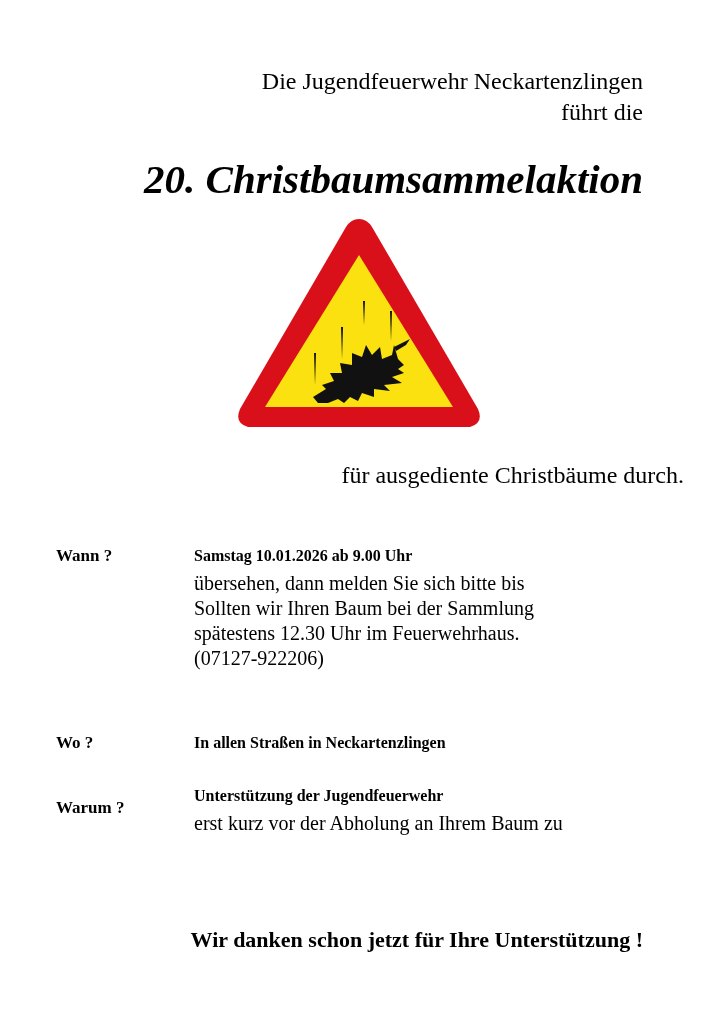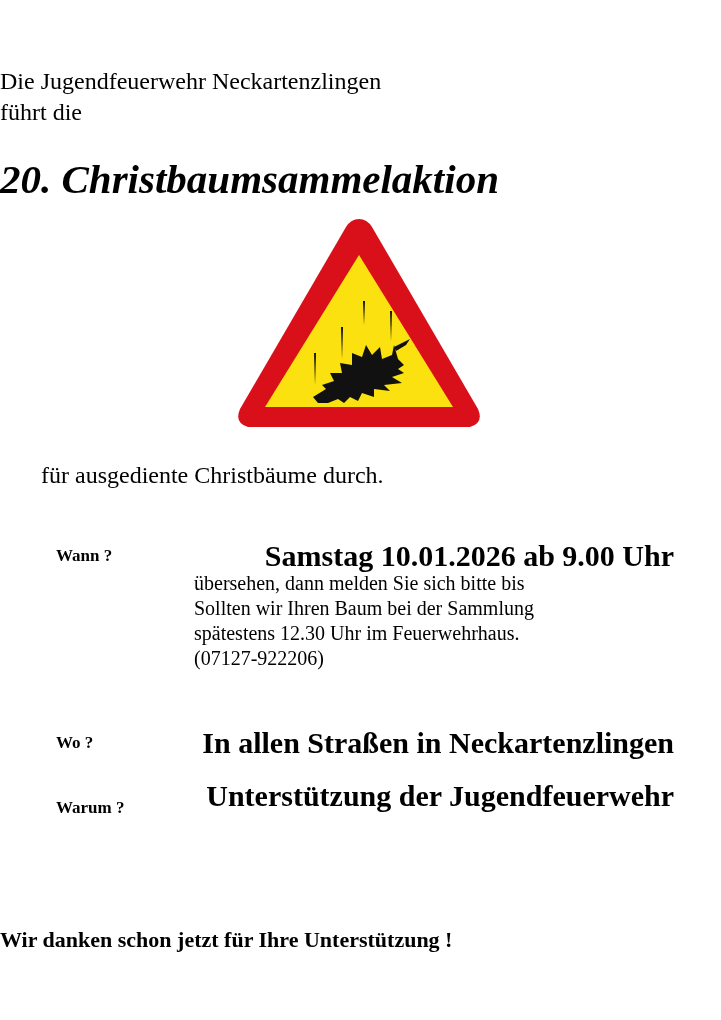--- a/index.html
+++ b/index.html
@@ -1,30 +1,30 @@
 <!DOCTYPE html>
 <html><head>
   <meta charset="utf-8">
   <style>
     html, body { margin: 0; padding: 0; background: #ffffff; }
     body {
       width: 721px; height: 1020px; position: relative; overflow: hidden;
       font-family: "Liberation Serif", "DejaVu Serif", serif; color: #000;
     }
     .abs { position: absolute; }
-    .center { left: 0; width: 643px; text-align: left; }
+    .center { left: 0; width: 643px; text-align: right; }
     .intro { font-size: 24px; line-height: 30px; }
     .title {
       font-size: 41px; font-weight: bold; font-style: italic; line-height: 48px;
     }
     .sign { left: 234px; top: 213px; width: 250px; height: 222px; }
     .tagline { font-size: 24px; line-height: 30px; }
     .label { left: 56px; font-size: 17px; font-weight: bold; line-height: 30px; }
     .value { left: 194px; width: 480px; }
-    .v-head { font-size: 30px; font-weight: bold; line-height: 30px; text-align: right; }
+    .v-head { font-size: 16px; font-weight: bold; line-height: 30px; }
     .v-sub { font-size: 20px; font-weight: bold; line-height: 24px; }
     .v-text { font-size: 20px; line-height: 25px; }
     .thanks { font-size: 22px; font-weight: bold; line-height: 28px; }
   </style>
 </head>
 <body>
 
 <div>
 
   <div class="abs center intro" style="top:66px;">Die Jugendfeuerwehr Neckartenzlingen</div>
@@ -59,16 +59,17 @@
   </div>
 
   <div class="abs label" style="top:728px;">Wo ?</div>
   <div class="abs value" style="top:728px;">
     <div class="v-head">In allen Straßen in Neckartenzlingen</div>
   </div>
 
   <div class="abs label" style="top:781px;margin-top:12px;">Warum ?</div>
   <div class="abs value" style="top:781px;">
     <div class="v-head">Unterstützung der Jugendfeuerwehr</div>
+    <div class="v-text">erst kurz vor der Abholung an Ihrem Baum zu</div>
   </div>
 
   <div class="abs center thanks" style="top:926px;">Wir danken schon jetzt für Ihre Unterstützung !</div>
 </div>
 
 </body></html>

